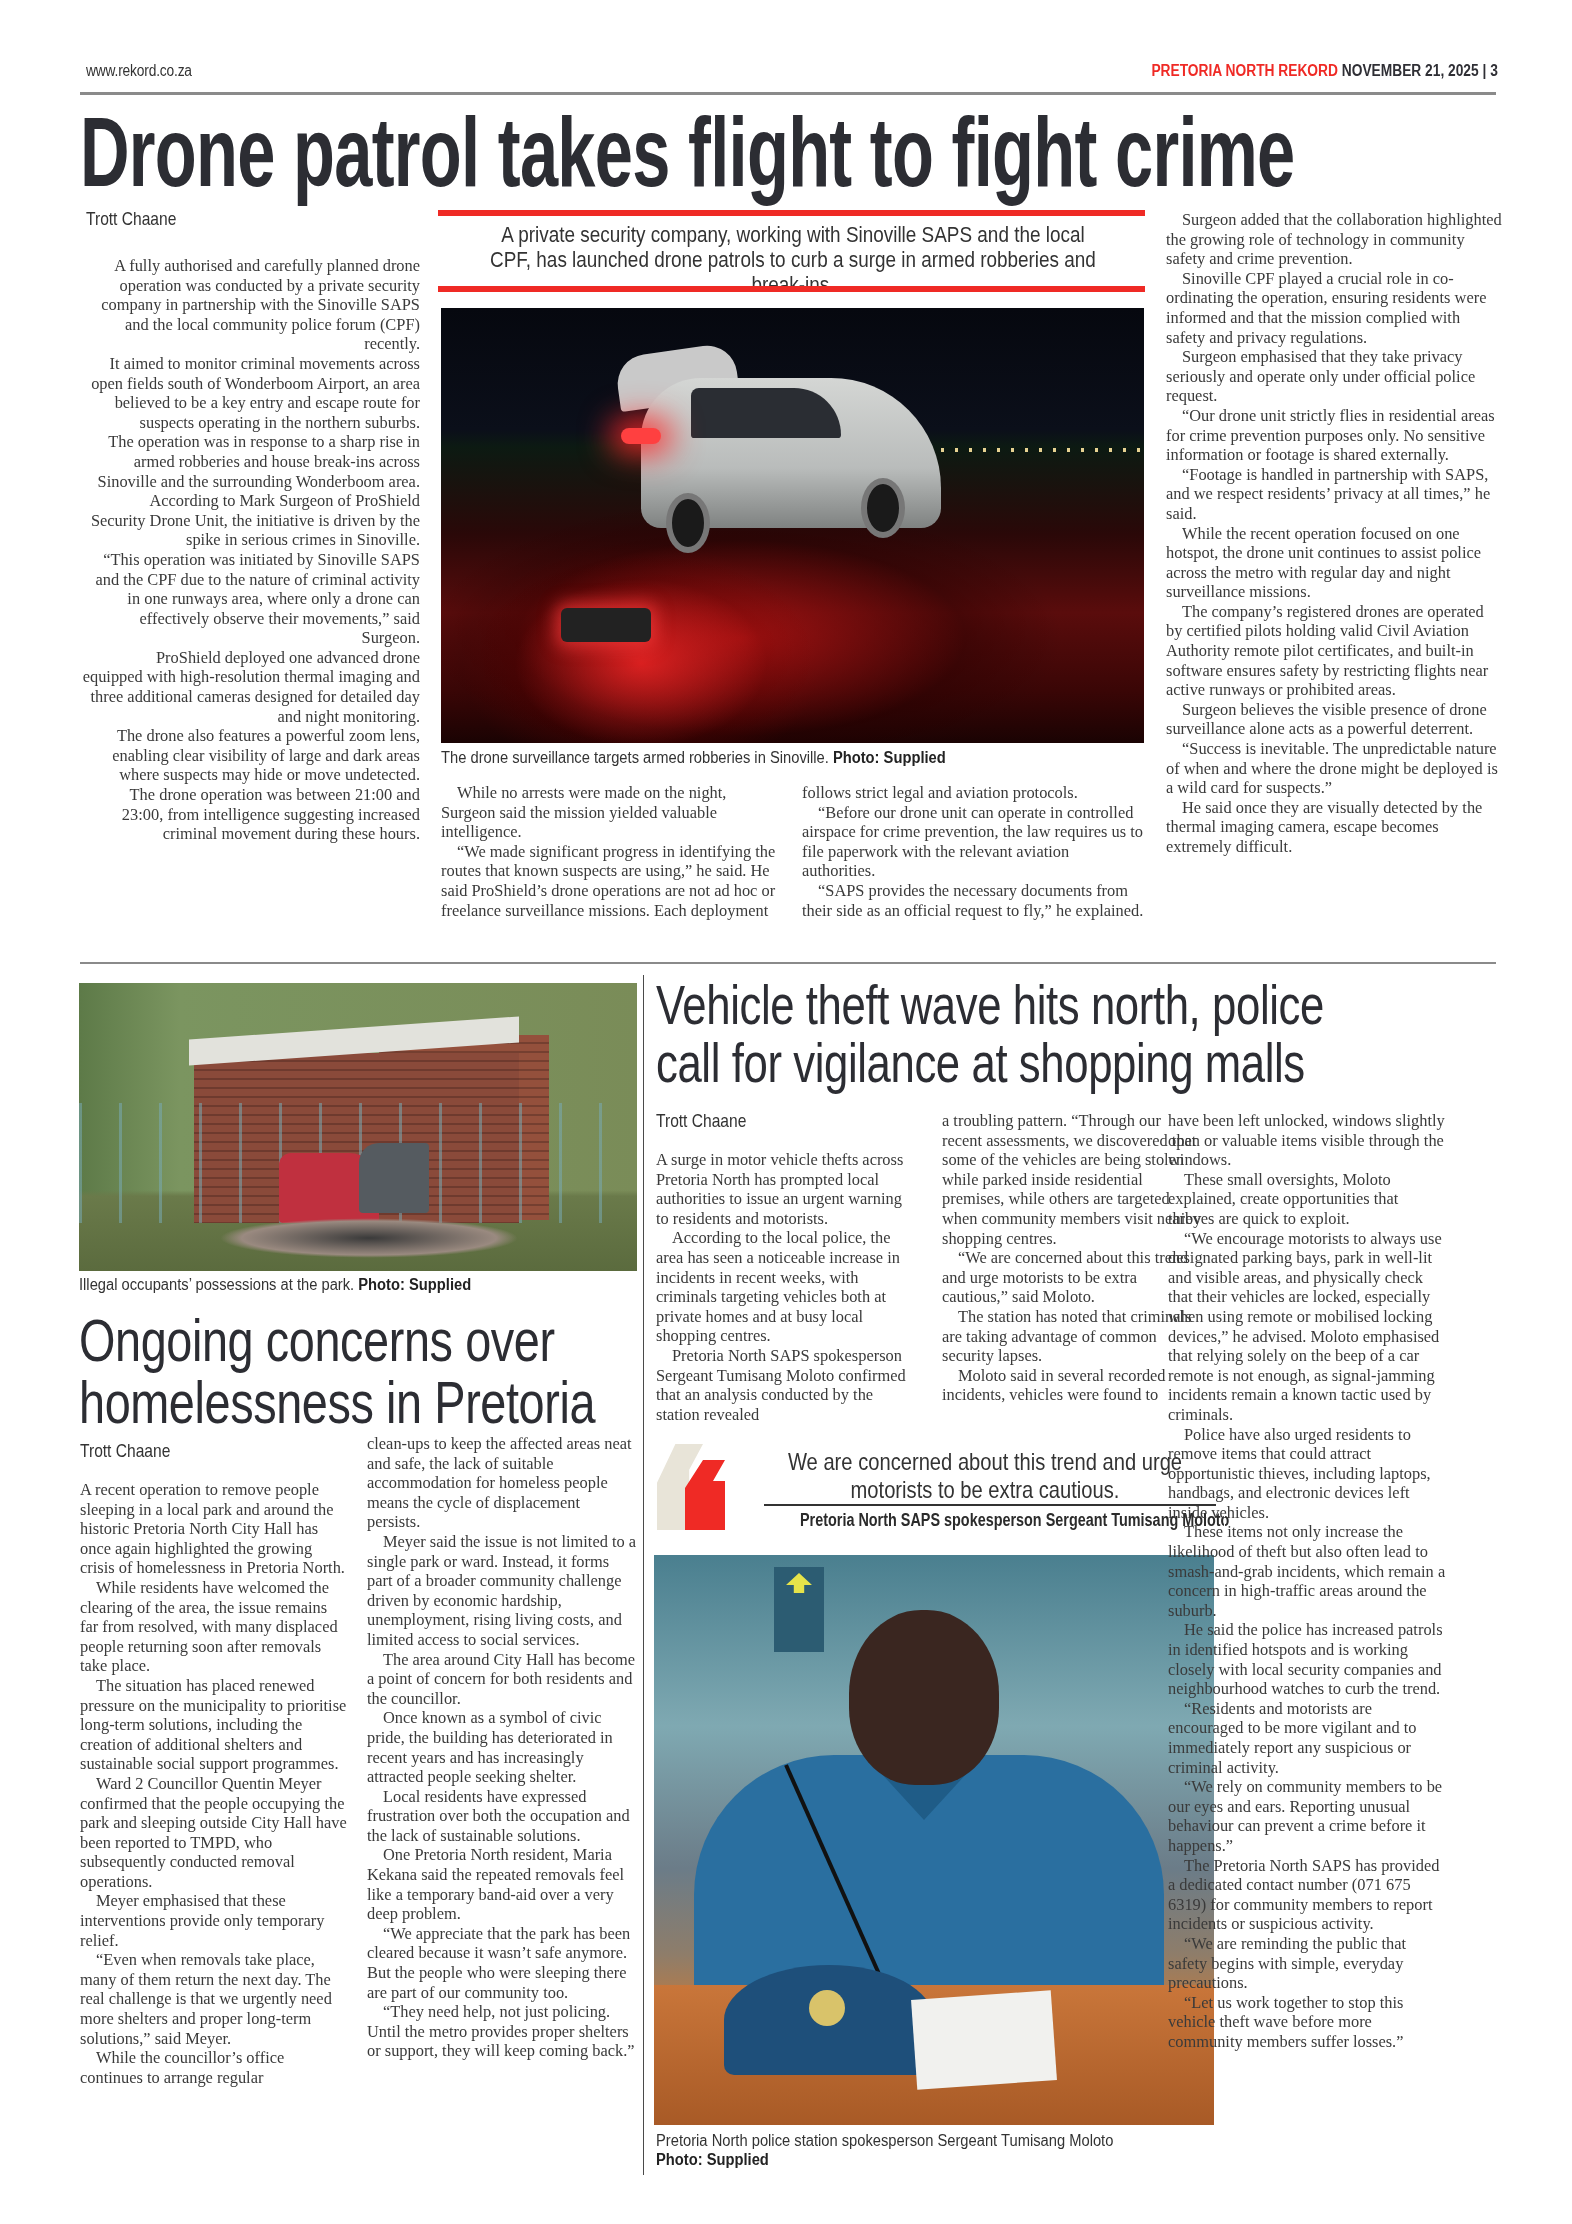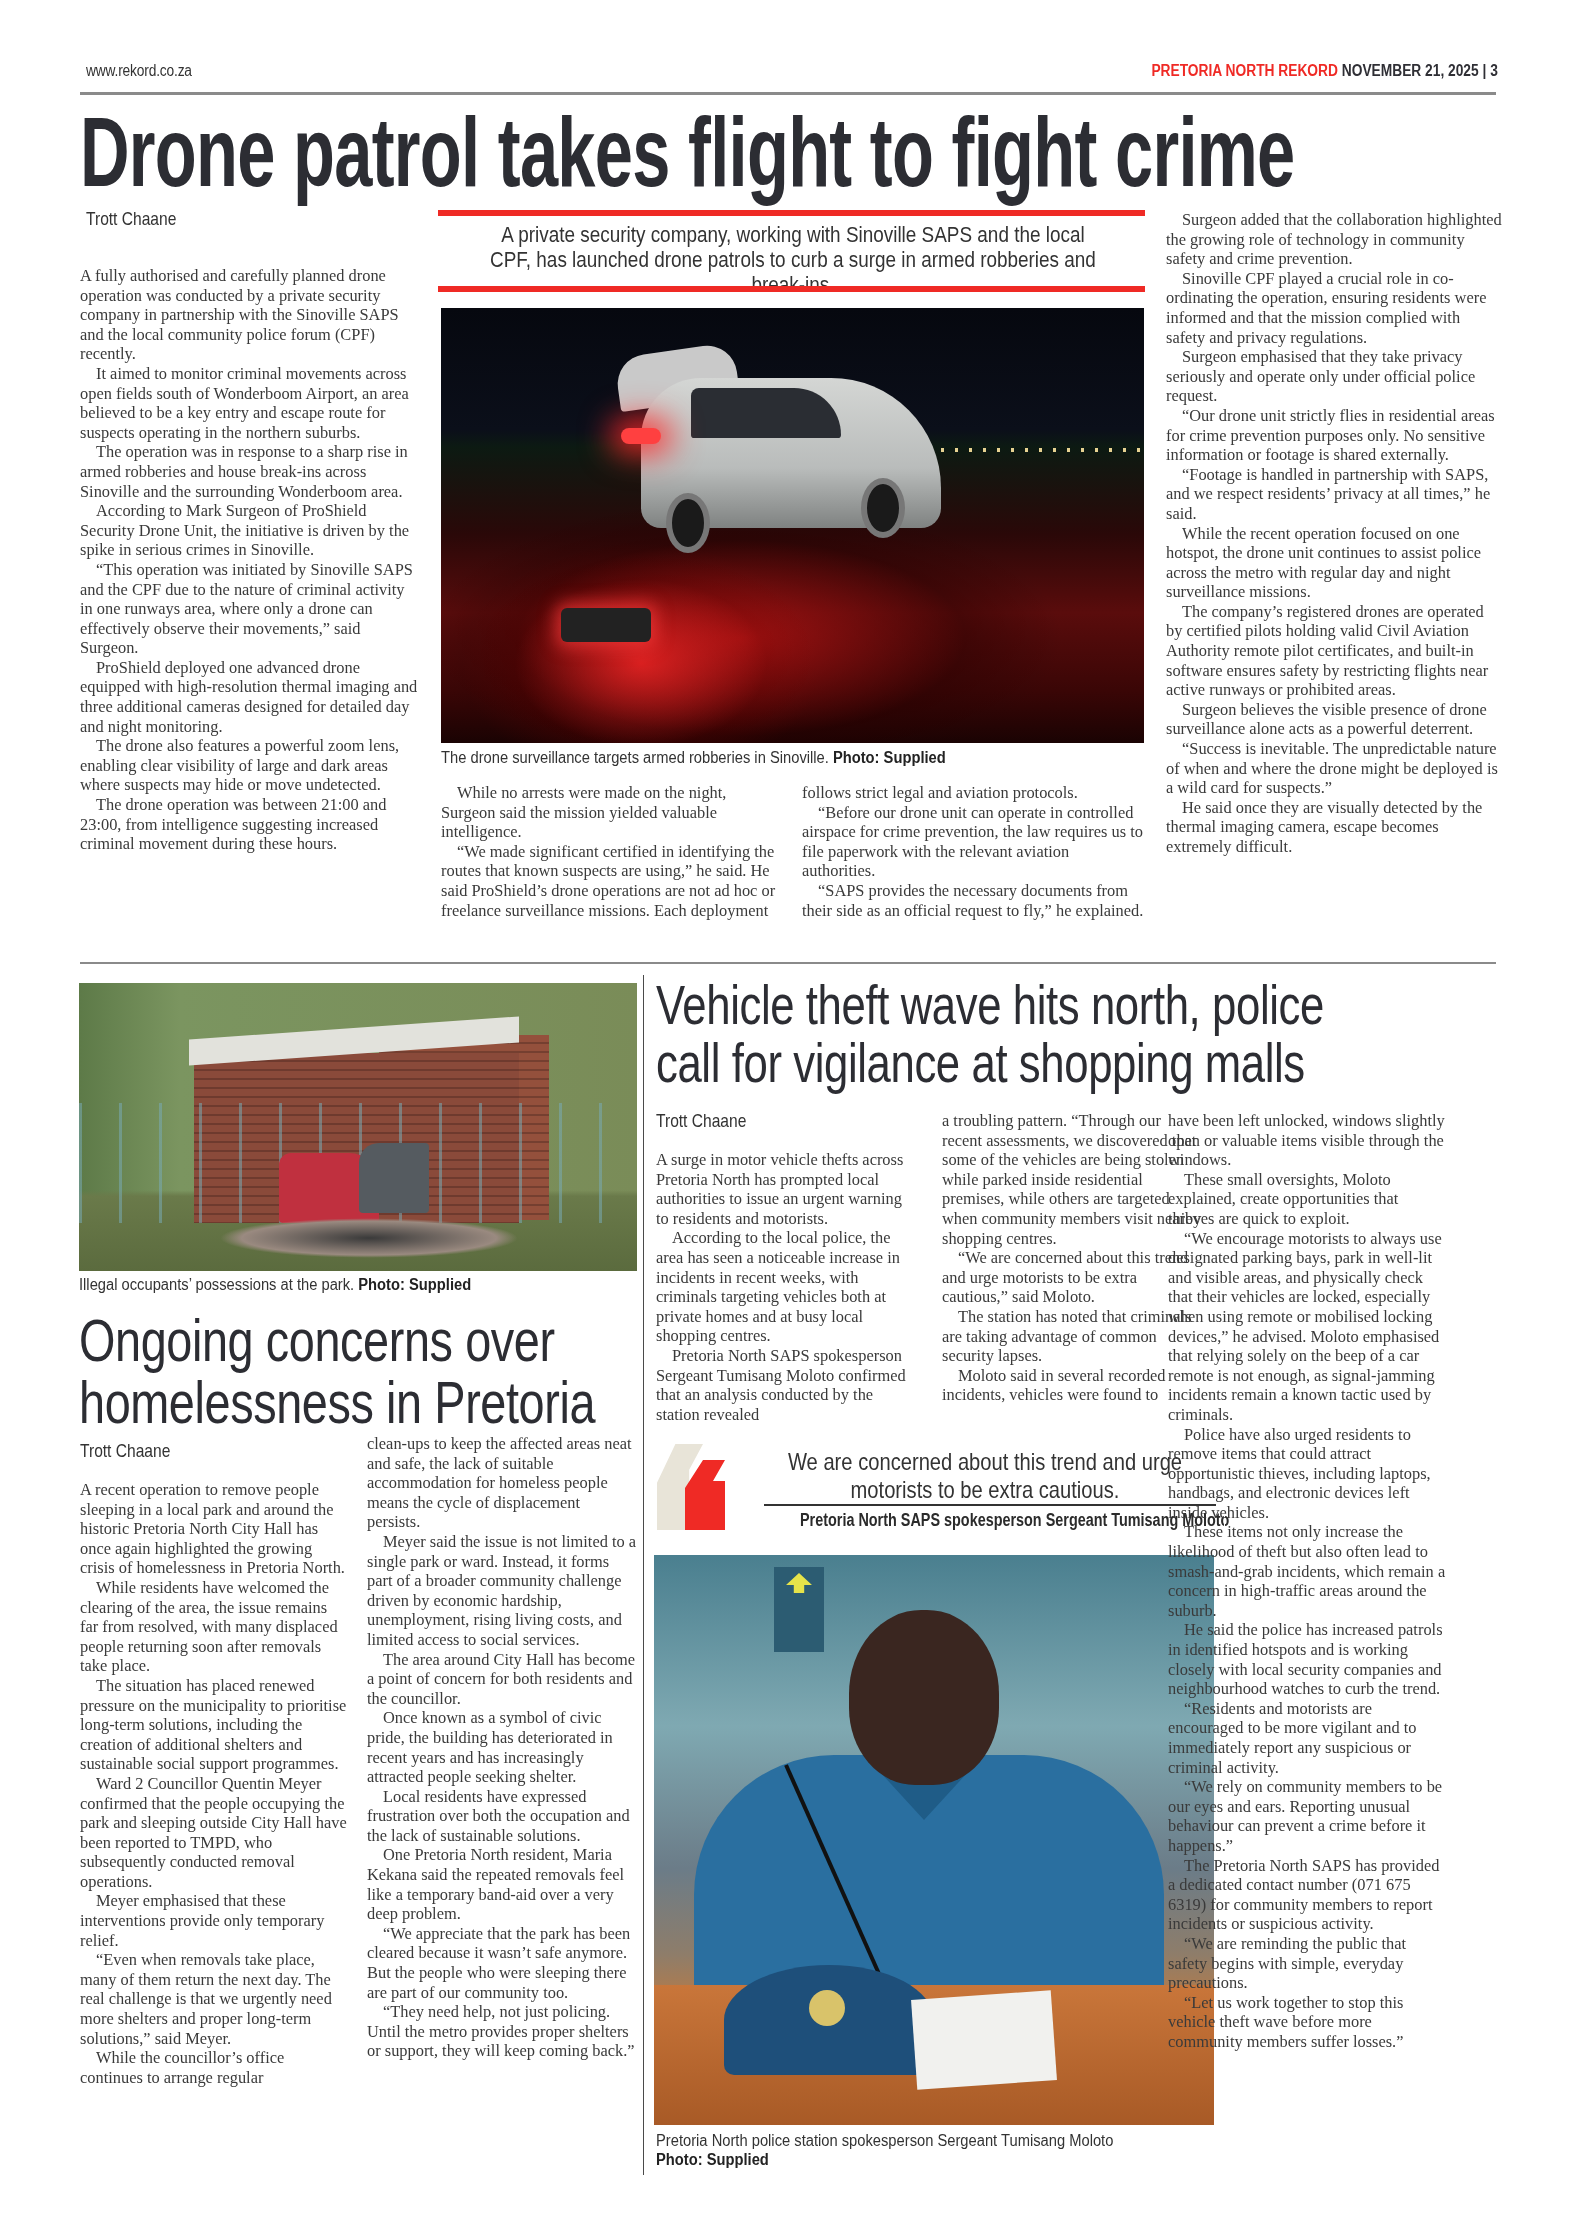--- a/index.html
+++ b/index.html
@@ -93,21 +93,21 @@
 <div class="abs mast-rule"></div>
 
 <h1 class="abs main-headline">Drone patrol takes flight to fight crime</h1>
 
 <div class="abs byline" style="left:86px; top:208px;">Trott Chaane</div>
 
 <div class="abs sf-rule" style="left:438px; top:210px; width:707px;"></div>
 <div class="abs standfirst">A private security company, working with Sinoville SAPS and the local CPF, has launched drone patrols to curb a surge in armed robberies and break-ins.</div>
 <div class="abs sf-rule" style="left:438px; top:286px; width:707px;"></div>
 
-<div class="abs body-col" style="left:80px; top:266px; width:340px;">
+<div class="abs body-col" style="left:80px; top:256px; width:340px;text-align:right;">
   <p class="first">A fully authorised and carefully planned drone operation was conducted by a private security company in partnership with the Sinoville SAPS and the local community police forum (CPF) recently.</p>
   <p>It aimed to monitor criminal movements across open fields south of Wonderboom Airport, an area believed to be a key entry and escape route for suspects operating in the northern suburbs.</p>
   <p>The operation was in response to a sharp rise in armed robberies and house break-ins across Sinoville and the surrounding Wonderboom area.</p>
   <p>According to Mark Surgeon of ProShield Security Drone Unit, the initiative is driven by the spike in serious crimes in Sinoville.</p>
   <p>“This operation was initiated by Sinoville SAPS and the CPF due to the nature of criminal activity in one runways area, where only a drone can effectively observe their movements,” said Surgeon.</p>
   <p>ProShield deployed one advanced drone equipped with high-resolution thermal imaging and three additional cameras designed for detailed day and night monitoring.</p>
   <p>The drone also features a powerful zoom lens, enabling clear visibility of large and dark areas where suspects may hide or move undetected.</p>
   <p>The drone operation was between 21:00 and 23:00, from intelligence suggesting increased criminal movement during these hours.</p>
 </div>
 
@@ -121,21 +121,21 @@
   <div class="drone-wheel" style="left:420px; top:170px;"></div>
   <div class="drone-body"></div>
 </div>
 <div class="abs caption" style="left:441px; top:749px;">
   <span>The drone surveillance targets armed robberies in Sinoville.</span>
   <b>Photo: Supplied</b>
 </div>
 
 <div class="abs body-col" style="left:441px; top:783px; width:342px;">
   <p>While no arrests were made on the night, Surgeon said the mission yielded valuable intelligence.</p>
-  <p>“We made significant certified in identifying the routes that known suspects are using,” he said. He said ProShield’s drone operations are not ad hoc or freelance surveillance missions. Each deployment</p>
+  <p>“We made significant progress in identifying the routes that known suspects are using,” he said. He said ProShield’s drone operations are not ad hoc or freelance surveillance missions. Each deployment</p>
 </div>
 <div class="abs body-col" style="left:802px; top:783px; width:342px;">
   <p class="first">follows strict legal and aviation protocols.</p>
   <p>“Before our drone unit can operate in controlled airspace for crime prevention, the law requires us to file paperwork with the relevant aviation authorities.</p>
   <p>“SAPS provides the necessary documents from their side as an official request to fly,” he explained.</p>
 </div>
 
 <div class="abs body-col" style="left:1166px; top:210px; width:336px;">
   <p>Surgeon added that the collaboration highlighted the growing role of technology in community safety and crime prevention.</p>
   <p>Sinoville CPF played a crucial role in co-ordinating the operation, ensuring residents were informed and that the mission complied with safety and privacy regulations.</p>

